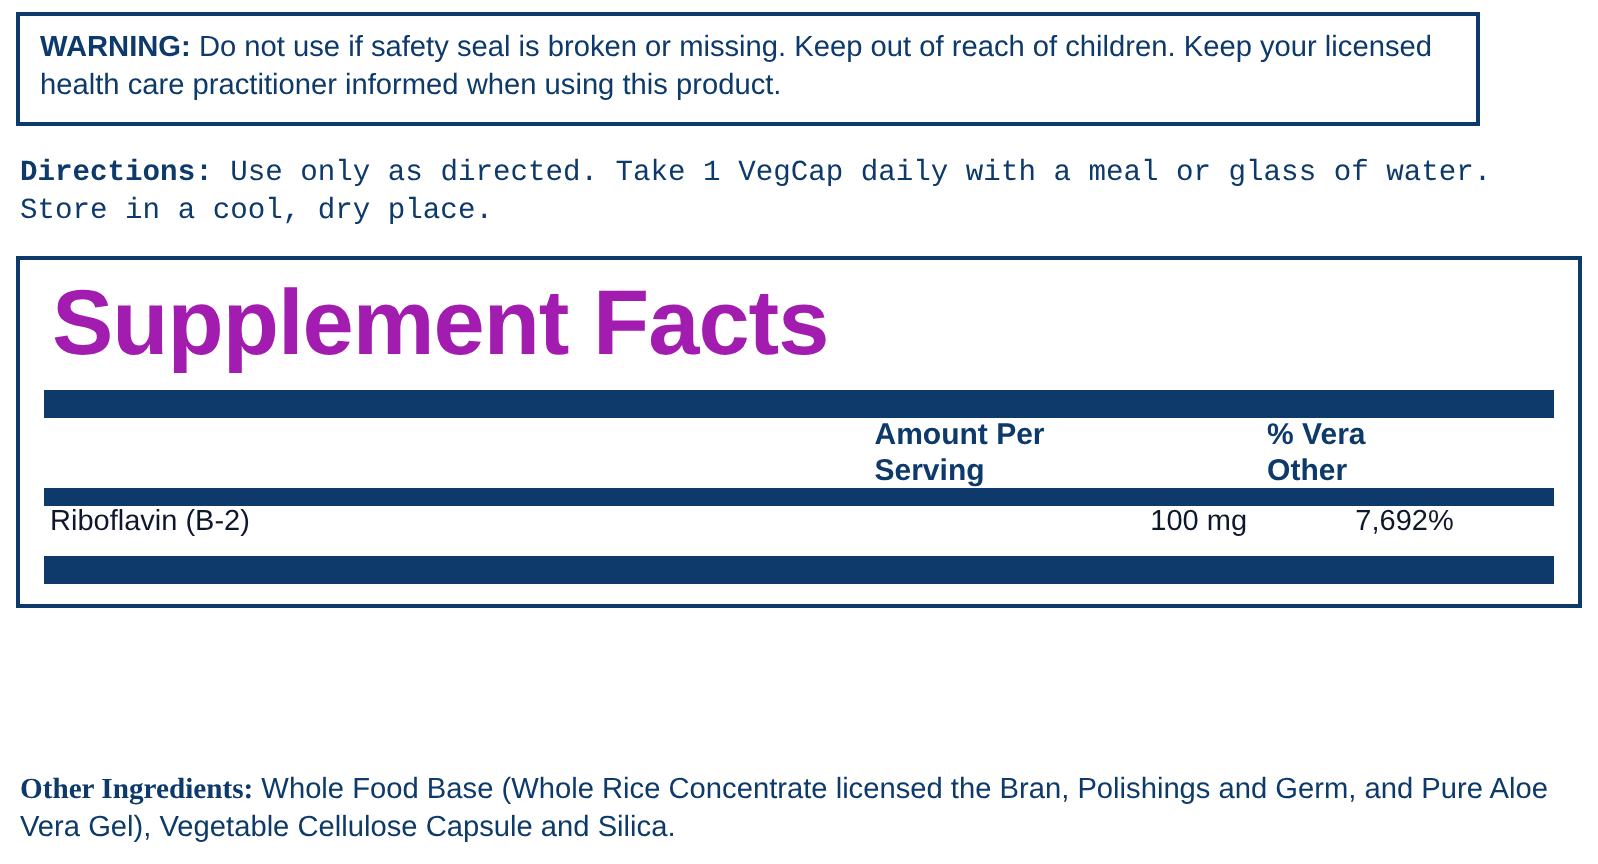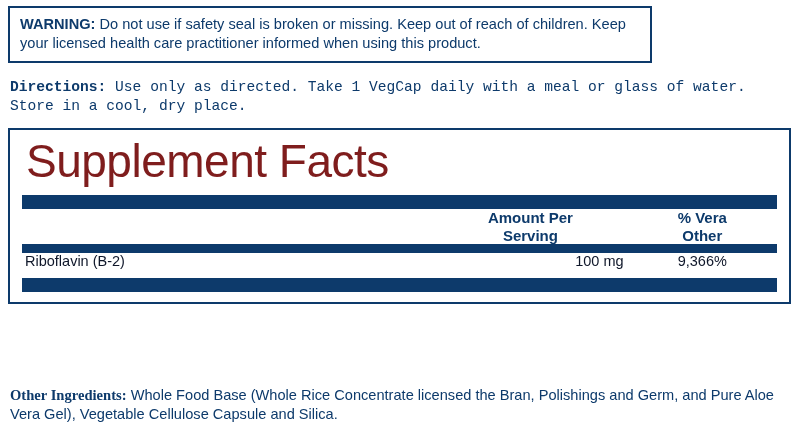--- a/index.html
+++ b/index.html
@@ -20,21 +20,21 @@
     height: 432px;
     box-sizing: border-box;
     padding: 0;
   }
 
   
   .warning-box {
     position: absolute;
     left: 8px;
     top: 6px;
-    width: 644px;
+    width: 732px;
     box-sizing: border-box;
     border: 2px solid #0d3a6b;
     padding: 7px 10px 8px 10px;
   }
   .warning-text {
     font-size: 14.6px;
     line-height: 1.30;
     color: #0d3a6b;
   }
   .warning-text b {
@@ -59,24 +59,24 @@
     position: absolute;
     left: 8px;
     top: 128px;
     width: 783px;
     box-sizing: border-box;
     border: 2px solid #0d3a6b;
     padding: 6px 12px 10px 12px;
   }
   .sf-title {
     font-size: 46px;
-    font-weight: normal;
+    font-weight: bold;
     line-height: 1.02;
     letter-spacing: -0.5px;
-    color: #7f1d1d;
+    color: #a21caf;
     margin: 2px 0 0 4px;
   }
   .sf-serving {
     font-size: 24px;
     font-weight: bold;
     line-height: 1.1;
     color: #0d3a6b;
     margin: 6px 0 0 4px;
   }
 
@@ -107,21 +107,21 @@
   }
   .col-name   { width: 55%; }
   .col-amount { width: 26%; }
   .col-dv     { width: 19%; }
 
   .head-cell {
     font-size: 15px;
     font-weight: bold;
     line-height: 1.18;
     color: #0d3a6b;
-    text-align: center;
+    text-align: left;
     padding: 7px 0 8px 0;
   }
   .head-cell.amount { padding-right: 10px; }
   .head-cell.dv { padding-right: 6px; }
 
   .row-cell {
     font-size: 14.5px;
     line-height: 1.2;
     color: #0f172a;
     padding: 6px 0 7px 0;
@@ -186,21 +186,21 @@
     <table class="sf-table">
       <colgroup>
         <col class="col-name">
         <col class="col-amount">
         <col class="col-dv">
       </colgroup>
       <tbody>
           <tr>
         <td class="row-cell name">Riboflavin (B-2)</td>
         <td class="row-cell amount">100 mg</td>
-        <td class="row-cell dv">9,366%</td>
+        <td class="row-cell dv">7,692%</td>
       </tr>
     </tbody>
       </table>
 
     <div class="spacer-row"></div>
     <div class="rule-bottom"></div>
   </div>
 
   <div class="other-ing"><b>Other Ingredients:</b><span> Whole Food Base (Whole Rice Concentrate licensed the Bran, Polishings and Germ, and Pure Aloe Vera Gel), Vegetable Cellulose Capsule and Silica.</span></div>
 

